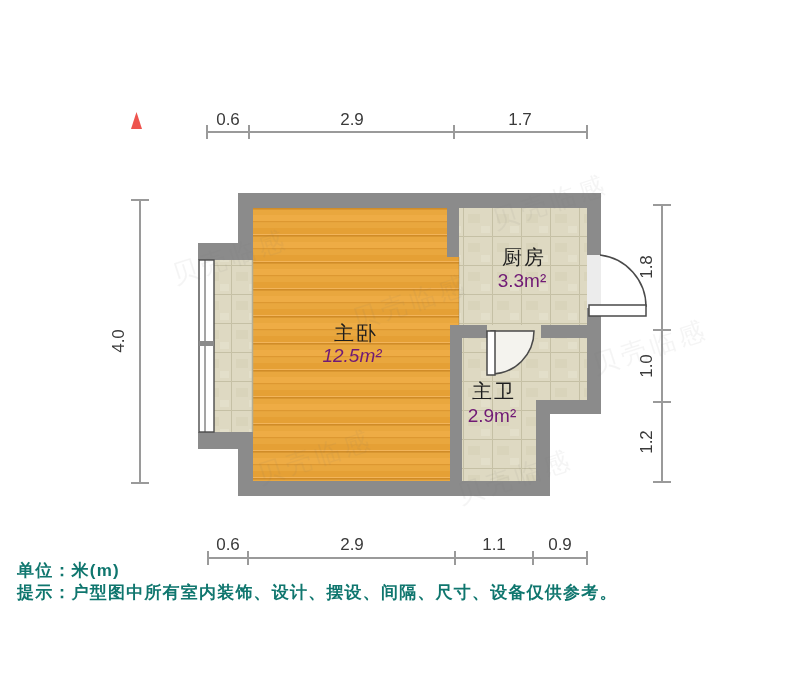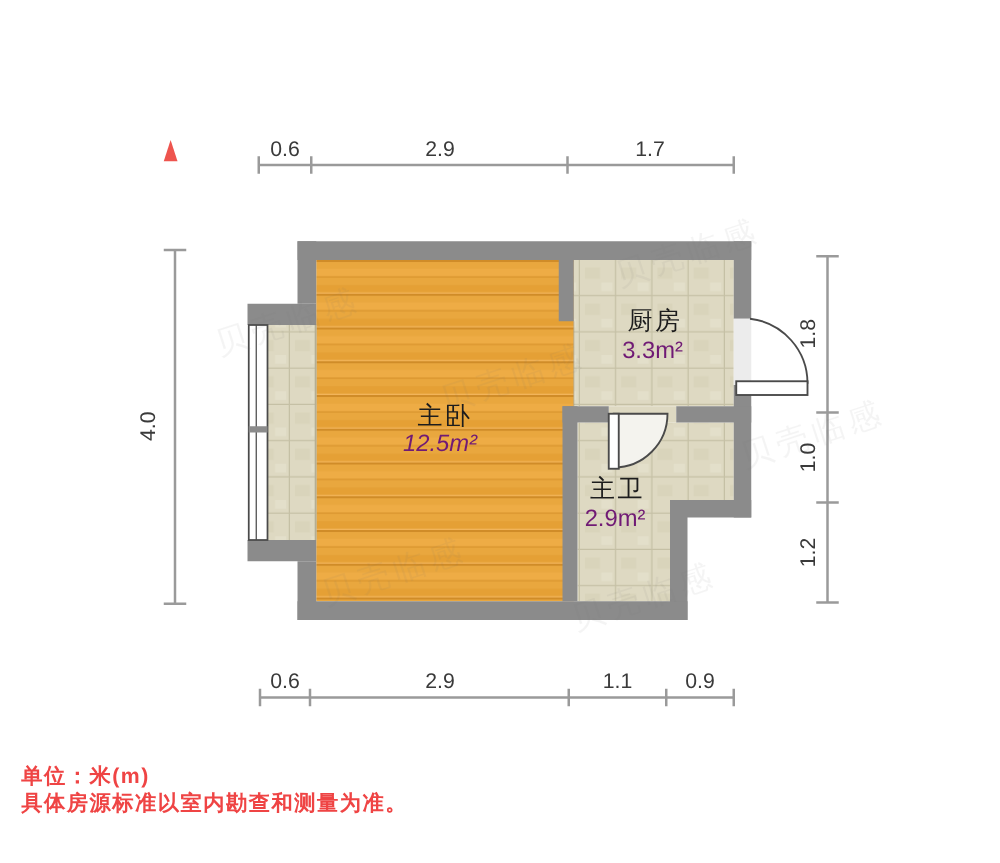--- a/index.html
+++ b/index.html
@@ -21,22 +21,22 @@
   .room-area{
     position:absolute;transform:translate(-50%,-50%);
     font-size:19px;color:#701a75;white-space:nowrap;
   }
   .wm{
     position:absolute;transform:rotate(-18deg);
     color:#6f6f6f;opacity:0.065;font-size:26px;letter-spacing:4px;
     pointer-events:none;white-space:nowrap;
   }
   .footer{
-    position:absolute;left:17px;top:610px;width:770px;
-    color:#ef4444;font-size:17px;font-weight:600;letter-spacing:1.2px;
+    position:absolute;left:17px;top:560px;width:770px;
+    color:#0f766e;font-size:17px;font-weight:600;letter-spacing:1.2px;
   }
   .footer p{margin:0;line-height:21.5px;}
 </style>
 </head>
 <body>
 
 <div class="plan">
   <svg width="800" height="570" viewBox="0 0 800 570">
     <defs>
       <pattern id="wood" x="0" y="208" width="220" height="27" patternUnits="userSpaceOnUse">
@@ -158,14 +158,14 @@
 
   <span class="room-name" style="left:524px;top:257px;">厨房</span>
   <span class="room-area" style="left:522px;top:281px;">3.3m²</span>
 
   <span class="room-name" style="left:494px;top:391px;text-align:right;">主卫</span>
   <span class="room-area" style="left:492px;top:416px;">2.9m²</span>
 </div>
 
 <div class="footer">
   <p>单位：米(m)</p>
-  <p>具体房源标准以室内勘查和测量为准。</p>
+  <p>提示：户型图中所有室内装饰、设计、摆设、间隔、尺寸、设备仅供参考。</p>
 </div>
 
 </body></html>

